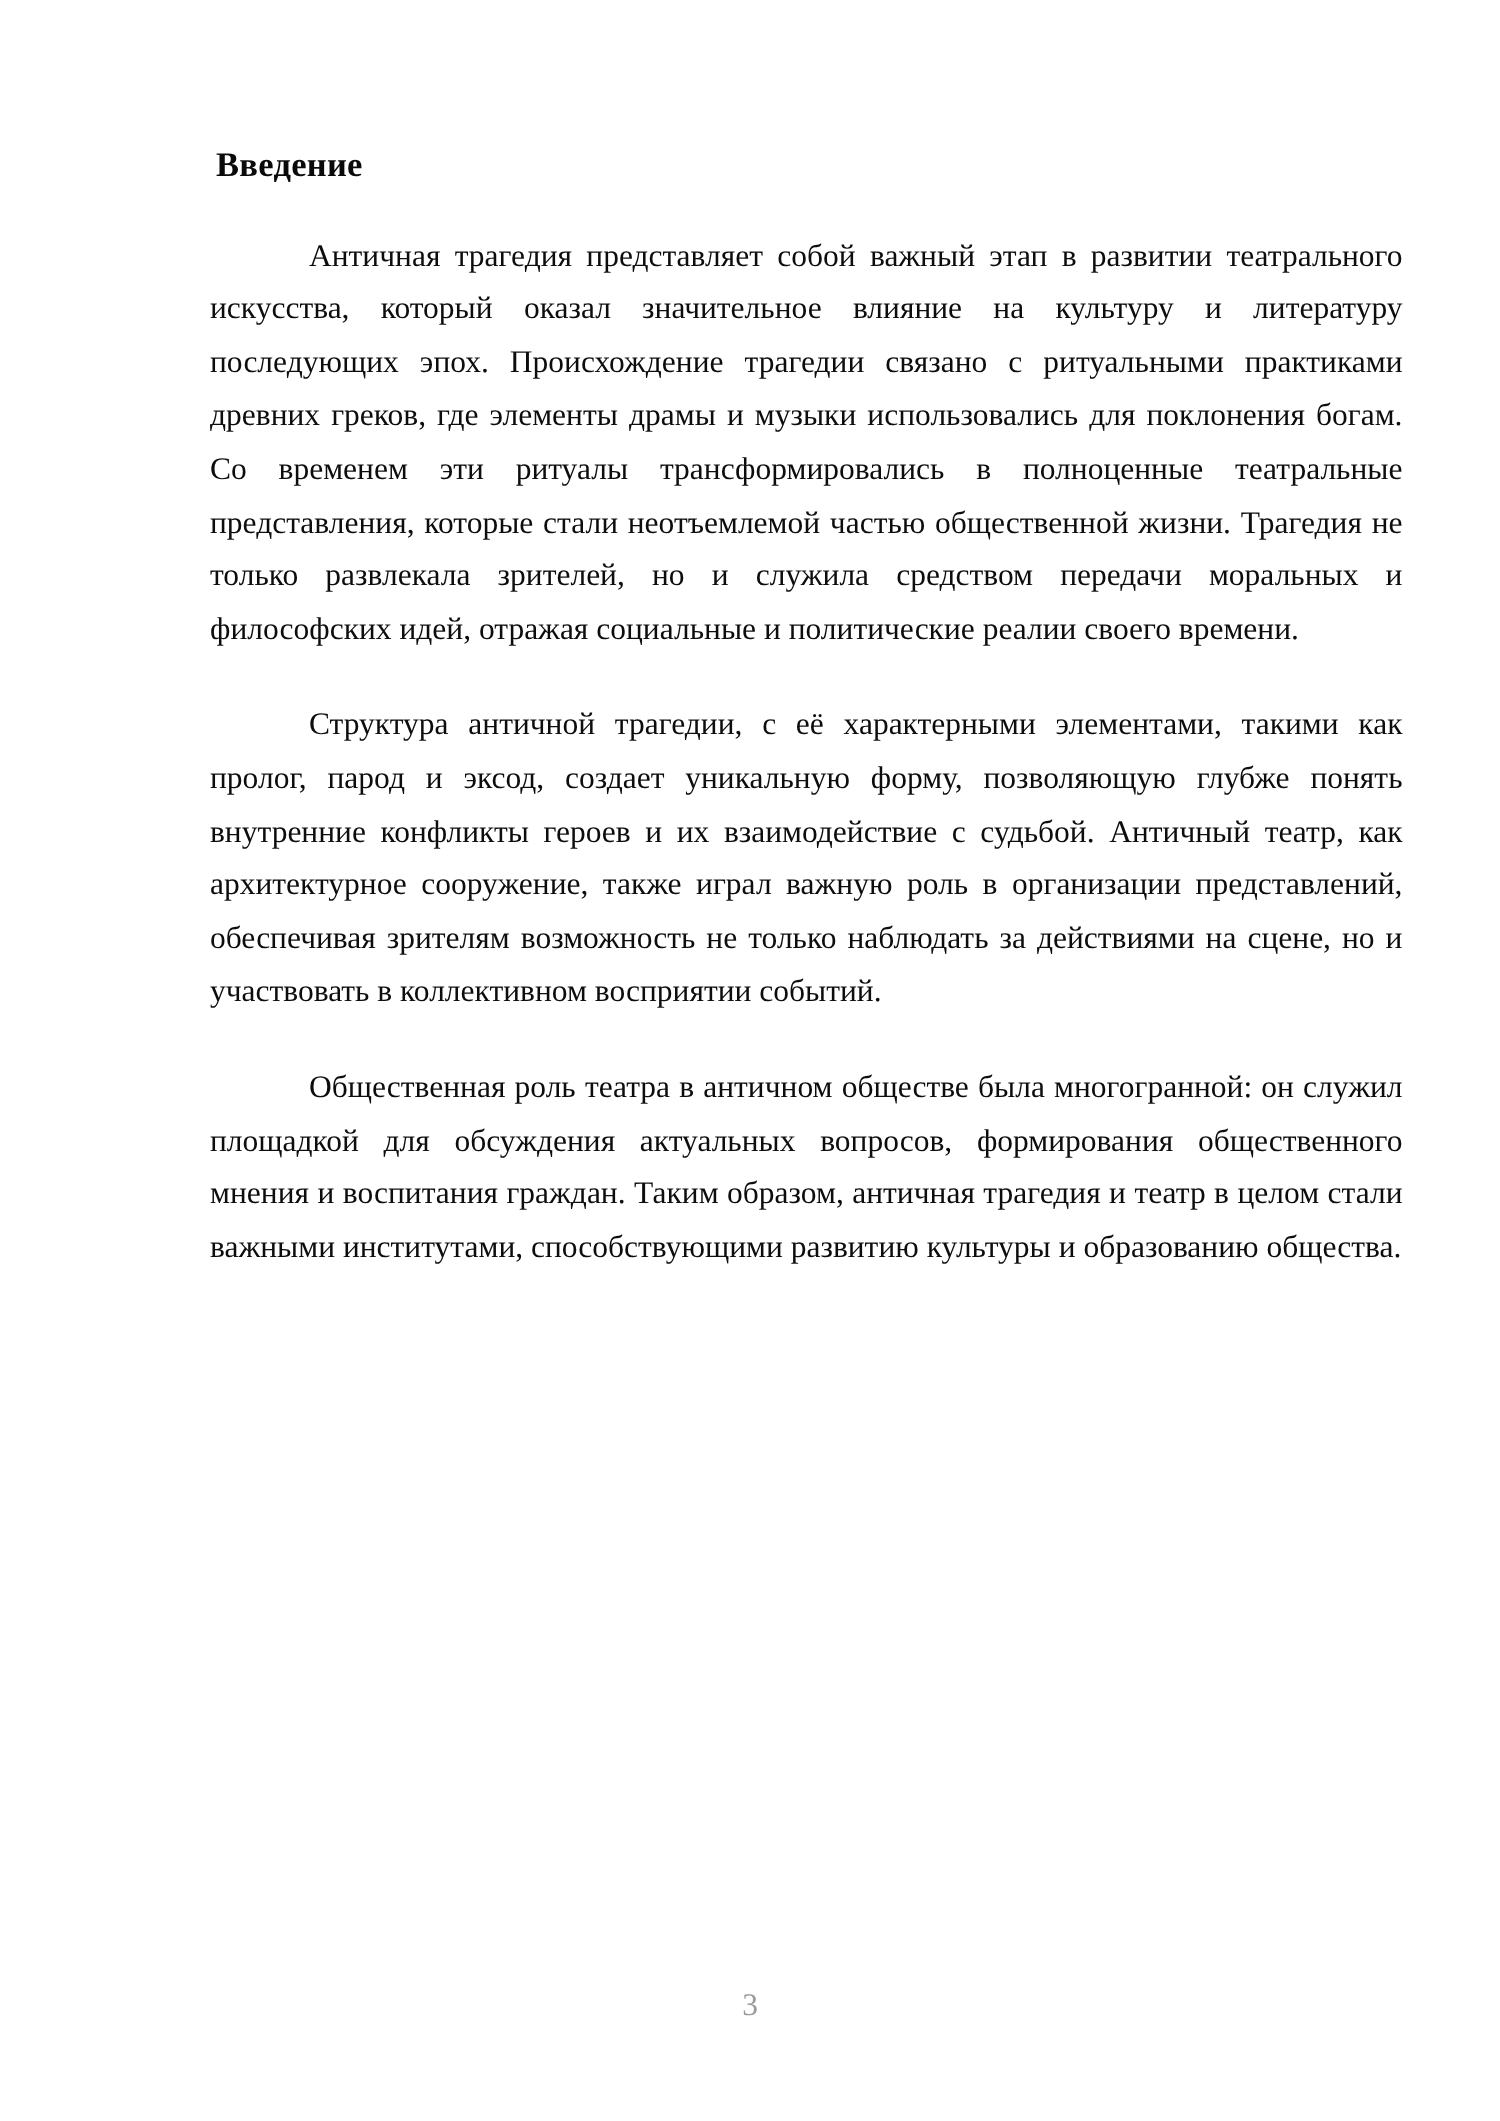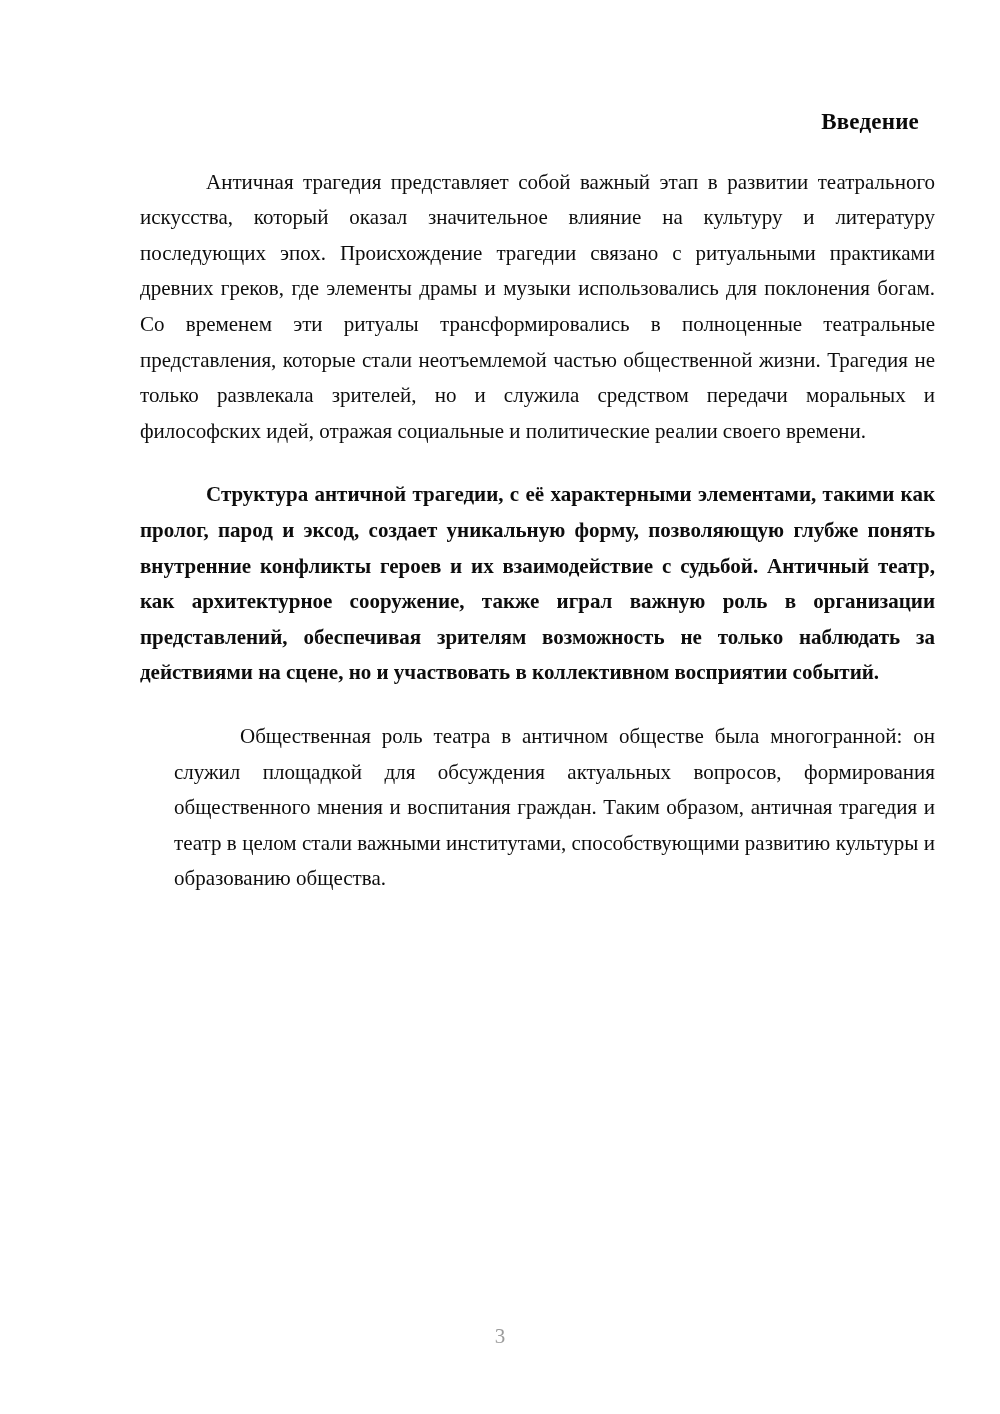--- a/index.html
+++ b/index.html
@@ -22,45 +22,45 @@
   }
 
   .content {
     position: absolute;
     left: 140px;
     top: 0;
     width: 795px;
   }
 
   .doc-heading {
-    margin: 16px;
+    margin: 4px;
     padding-top: 92px;
-    text-align: right;
+    text-align: left;
     font-size: 23px;
     font-weight: bold;
     letter-spacing: 0.2px;
     line-height: 1.2;
     color: #0a0a0a;
   }
 
   .body-text {
     margin: 0;
     padding: 0;
     text-align: justify;
     text-justify: inter-word;
     font-size: 21px;
     line-height: 35.6px;
     text-indent: 66px;
     color: #0d0d0d;
     -webkit-font-smoothing: antialiased;
   }
 
   .para-1 { margin-top: 29px; }
-  .para-2 { margin-top: 28px; font-weight: bold; }
-  .para-3 { margin-top: 28px; margin-left: 34px; }
+  .para-2 { margin-top: 28px; }
+  .para-3 { margin-top: 28px; }
 
   .page-number {
     position: absolute;
     left: 0;
     right: 0;
     top: 1326px;
     text-align: center;
     font-size: 21px;
     line-height: 1;
     color: #9b9b9b;

